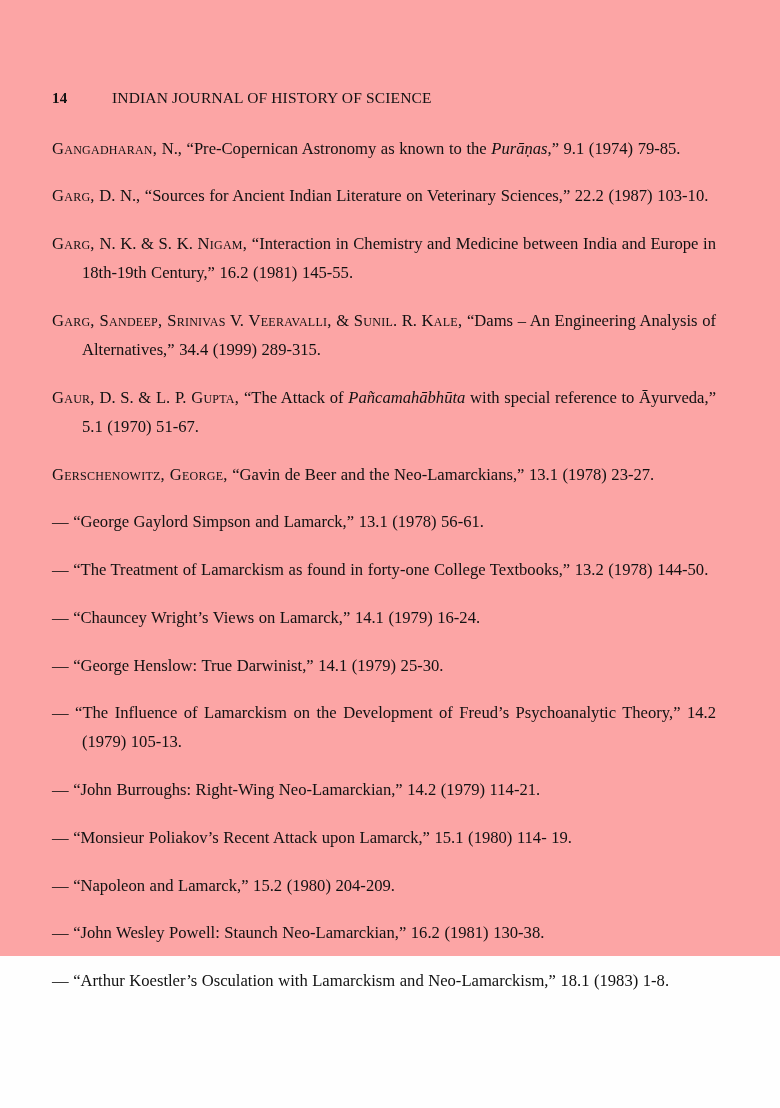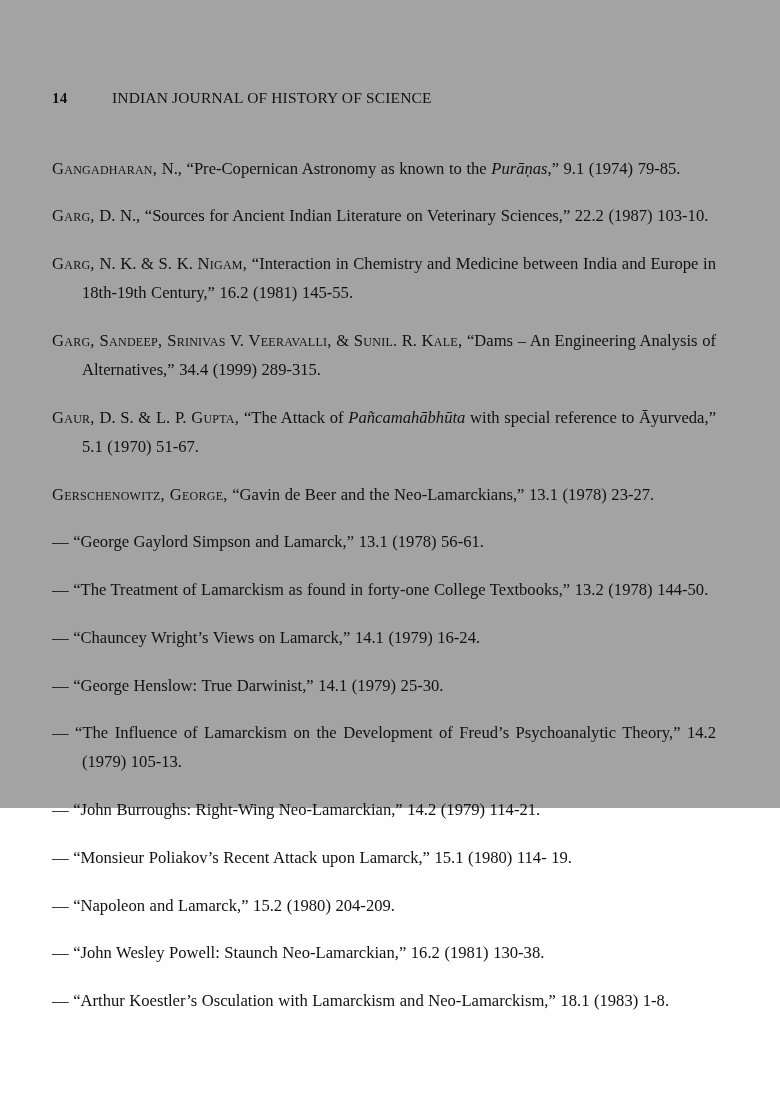--- a/index.html
+++ b/index.html
@@ -11,22 +11,22 @@
     height: 1108px;
     background: #fefefe;
     font-family: "Liberation Serif", "DejaVu Serif", serif;
     color: #111111;
     overflow: hidden;
   }
 
   .page {
     position: relative;
     width: 780px;
-    height: 808px;
-    background: #a3a3a3;
+    height: 956px;
+    background: #fca5a5;
   }
 
   
   .running-head {
     position: absolute;
     left: 52px;
     top: 90px;
     width: 663px;
     height: 20px;
     display: flex;
@@ -49,21 +49,21 @@
     padding-right: 60px;
     white-space: nowrap;
     font-variant: small-caps;
     text-transform: uppercase;
   }
 
   
   .biblio {
     position: absolute;
     left: 52px;
-    top: 137px;
+    top: 117px;
     width: 664px;
   }
 
   .entry {
     position: relative;
     font-size: 16.6px;
     line-height: 29.2px;
     text-align: justify;
     text-justify: inter-word;
     padding-left: 30px;

